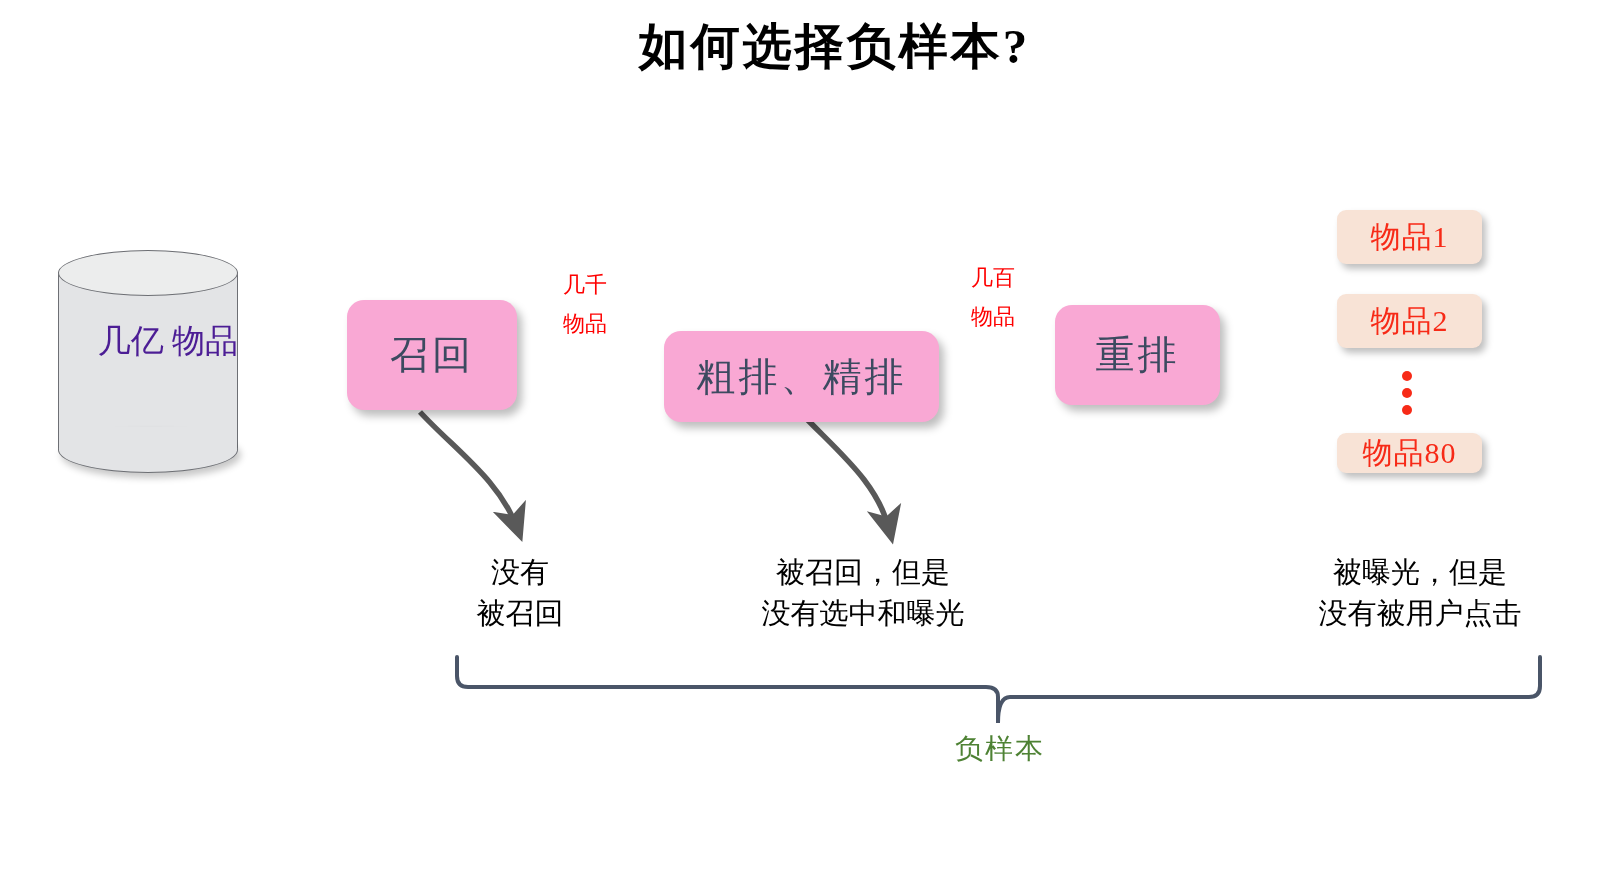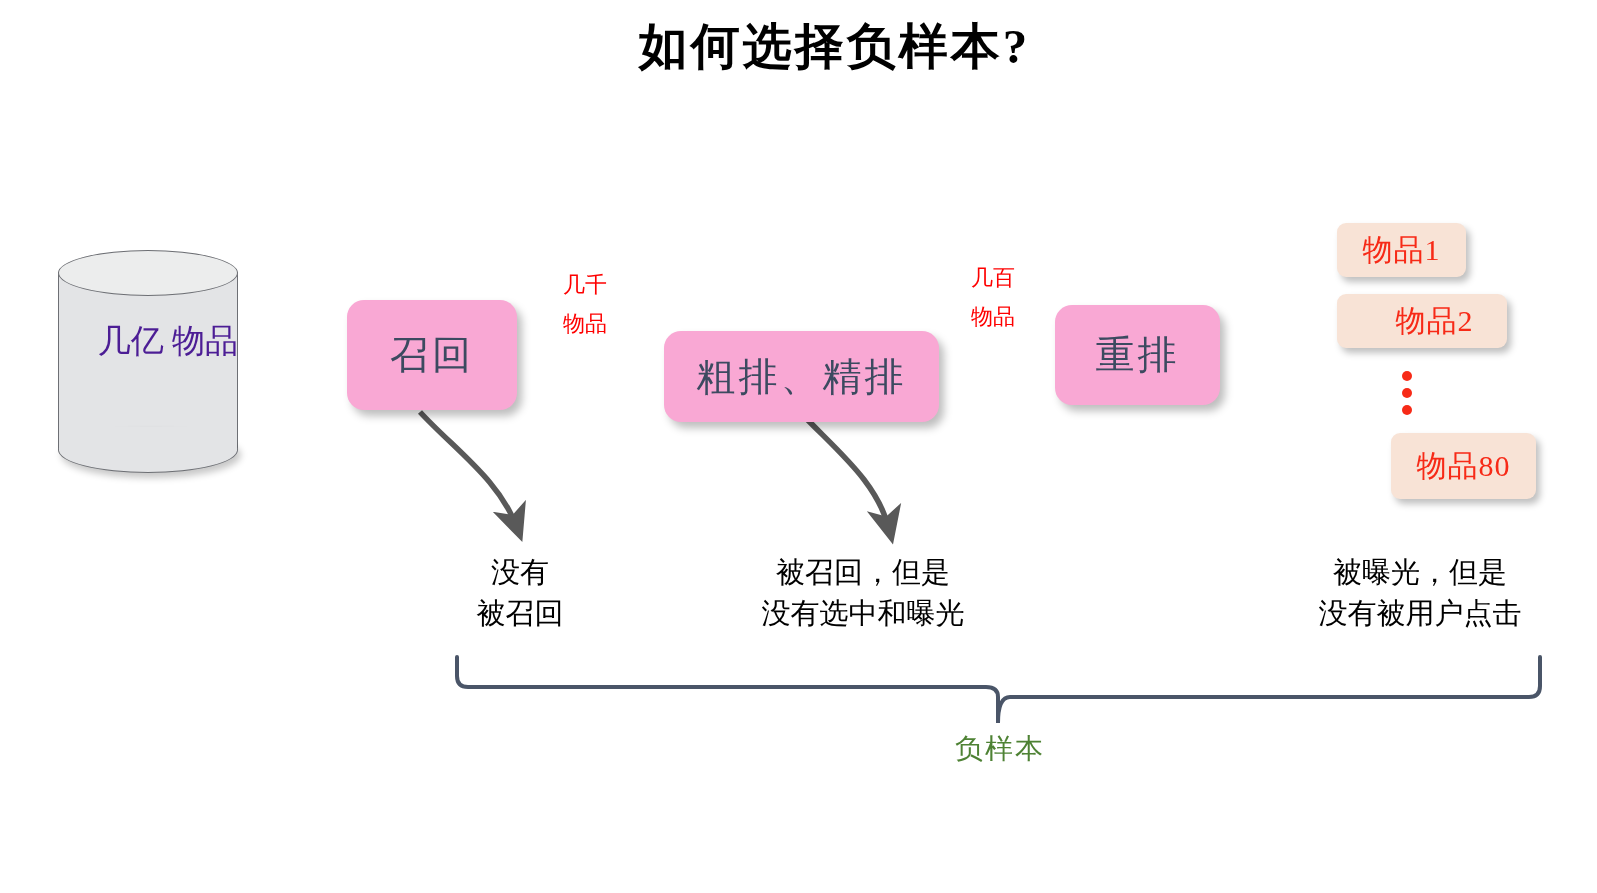--- a/index.html
+++ b/index.html
@@ -131,23 +131,23 @@
     background: #f8e3d6;
     border-radius: 9px;
     box-shadow: 4px 5px 7px rgba(0,0,0,0.25);
     display: flex;
     align-items: center;
     justify-content: center;
     color: #f72a17;
     font-size: 30px;
     letter-spacing: 1px;
   }
-  #item-1  { left: 1337px; top: 223px; width: 129px; height: 54px; }
-  #item-2  { left: 1337px; top: 294px; width: 145px; height: 54px; padding-left: 25px; }
-  #item-80 { left: 1391px; top: 433px; width: 145px; height: 66px; }
+  #item-1  { left: 1337px; top: 210px; width: 145px; height: 54px; }
+  #item-2  { left: 1337px; top: 294px; width: 145px; height: 54px; }
+  #item-80 { left: 1337px; top: 433px; width: 145px; height: 40px; }
 
   .item-dots {
     position: absolute;
     left: 1396px;
     top: 371px;
     width: 24px;
     height: 44px;
   }
   .item-dots i {
     position: absolute;

